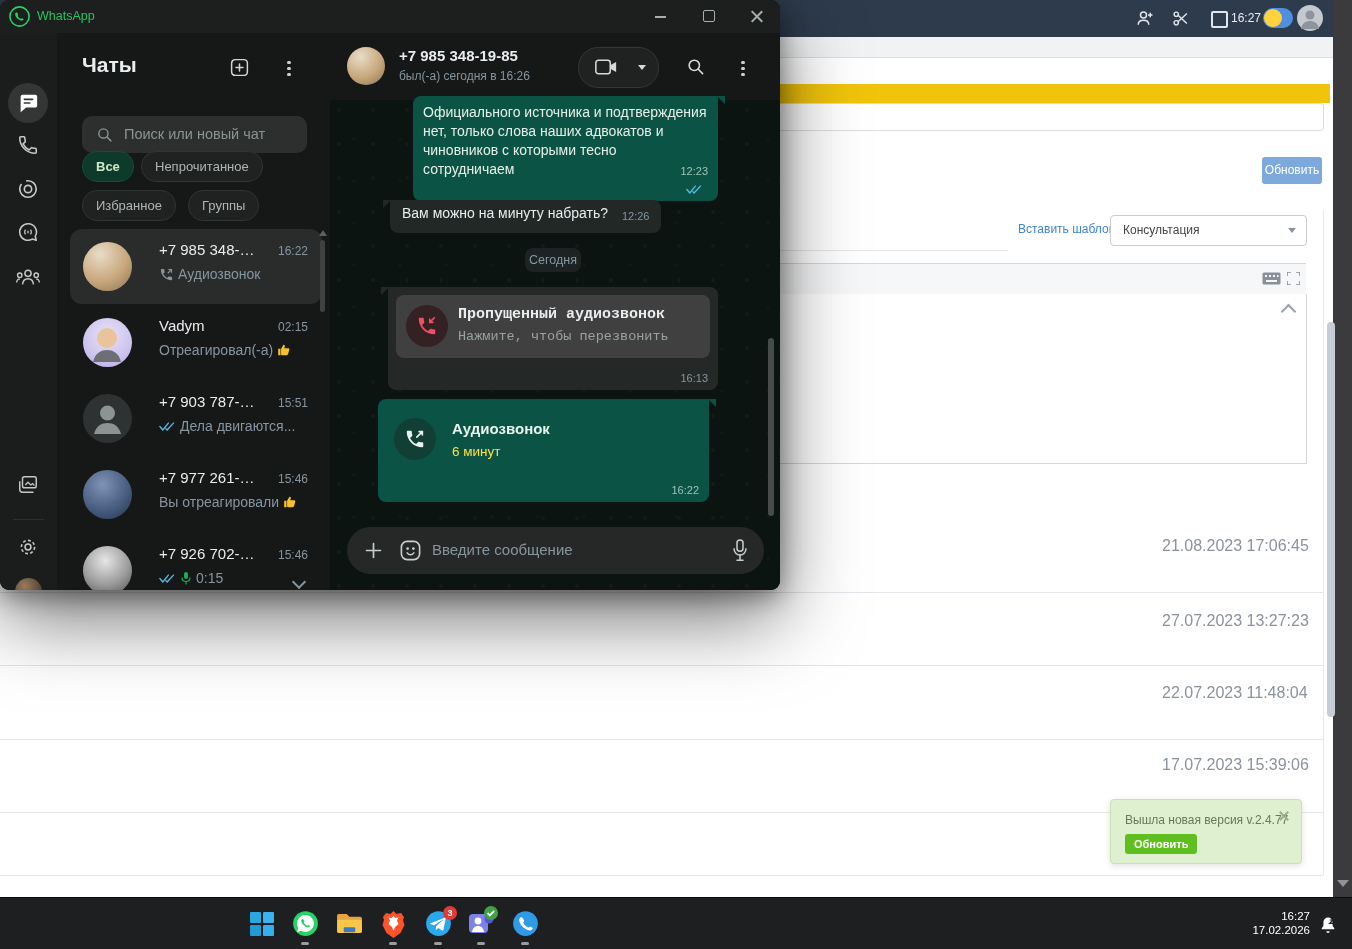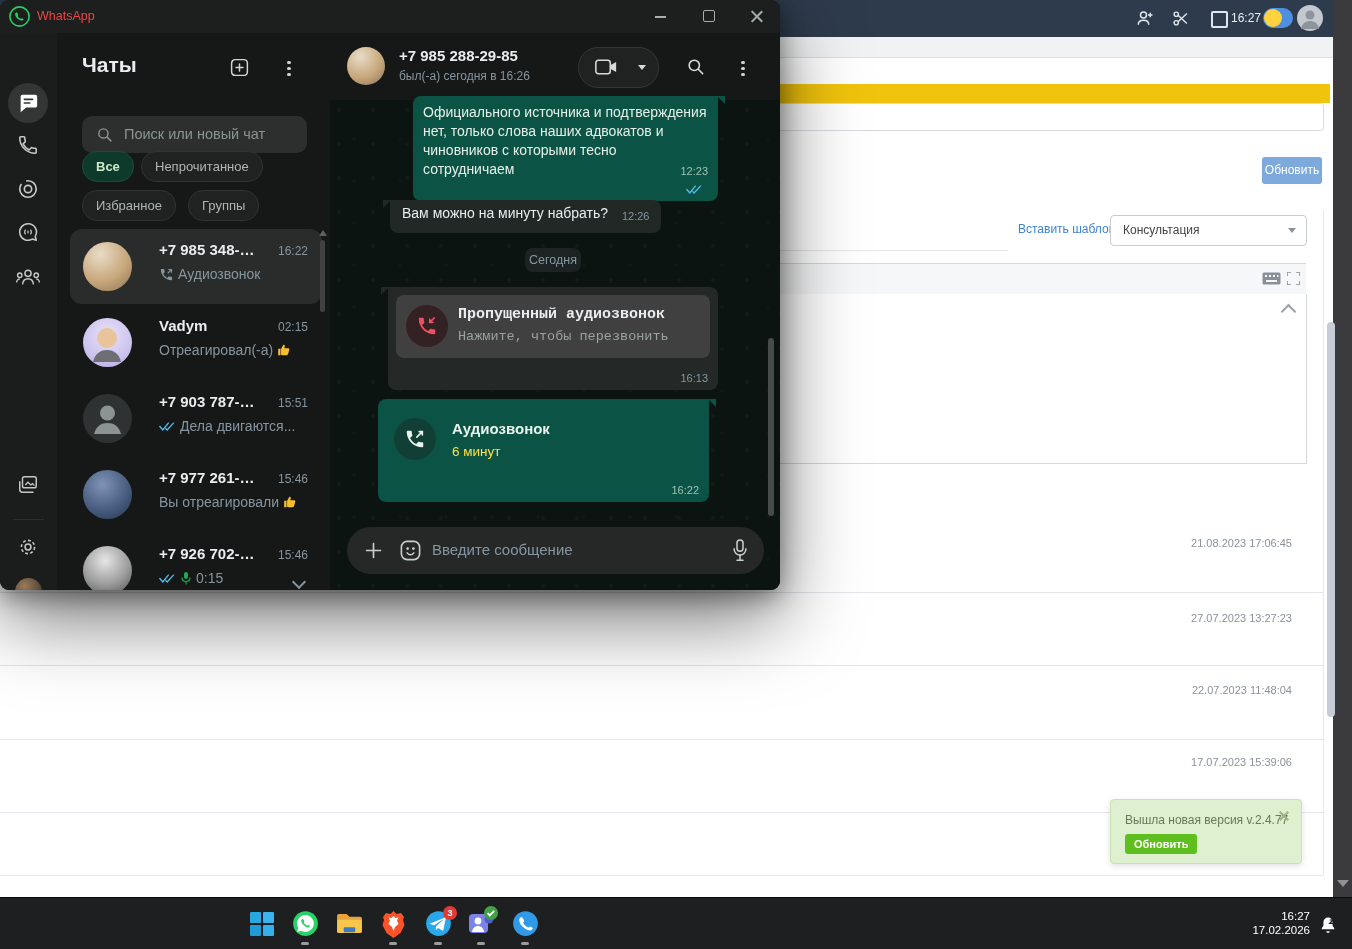--- a/index.html
+++ b/index.html
@@ -19,56 +19,56 @@
   .hline{background:#e3e6e9;height:1px;}
   .link-blue{color:#3f83d6;font-size:12px;}
   .select{left:1110px;top:215px;width:195px;height:29px;background:#fff;border:1px solid #c6ccd2;border-radius:4px;}
   .select .val{position:absolute;left:12px;top:7px;font-size:12px;color:#444;}
   .caret{position:absolute;right:10px;top:12px;width:0;height:0;border-left:4px solid transparent;
          border-right:4px solid transparent;border-top:5px solid #8b939c;}
   .ed-toolbar{left:0;top:263px;width:1306px;height:30px;background:#f6f7f8;border-top:1px solid #d4d8db;border-bottom:1px solid #d4d8db;}
   .ed-body{left:0;top:294px;width:1306px;height:169px;background:#fff;border-right:1px solid #d4d8db;border-bottom:1px solid #d4d8db;}
   .chev-up{width:9px;height:9px;border-left:2px solid #9aa1a8;border-top:2px solid #9aa1a8;transform:rotate(45deg);}
   .row-line{left:0;width:1323px;height:1px;background:#e2e6ea;}
-  .row-ts{font-size:11px;color:#8a929b;width:130px;text-align:right;left:1162px;}
+  .row-ts{font-size:16px;color:#8a929b;width:130px;text-align:right;left:1162px;}
   .vline{left:1323px;top:210px;width:1px;height:665px;background:#e6e9ec;}
   .dark-strip{left:1333px;top:0;width:19px;height:897px;background:#3b3b3d;}
   .scroll-thumb{left:1327px;top:322px;width:8px;height:395px;background:#c6cdd6;border-radius:4px;}
   .strip-arrow{left:1337px;top:880px;width:0;height:0;border-left:6px solid transparent;border-right:6px solid transparent;border-top:7px solid #8f9296;}
   .toast{left:1110px;top:799px;width:190px;height:63px;background:#def0d0;border:1px solid #c9e2b4;border-radius:4px;box-shadow:0 2px 6px rgba(0,0,0,.12);}
   .toast .t{position:absolute;left:14px;top:13px;font-size:12px;color:#66795a;}
   .toast .x{position:absolute;right:12px;top:10px;width:11px;height:11px;}
   .toast .x::before,.toast .x::after{content:"";position:absolute;left:5px;top:0;width:2px;height:12px;background:#9ab086;}
   .toast .x::before{transform:rotate(45deg);}.toast .x::after{transform:rotate(-45deg);}
   .toast .b{position:absolute;left:14px;top:34px;padding:4px 9px;background:#5fbf1f;border-radius:3px;color:#fff;font-size:11px;font-weight:bold;}
   
   .wa{left:0;top:0;width:780px;height:590px;background:#161717;border-radius:9px;overflow:hidden;
       box-shadow:0 28px 80px rgba(0,0,0,.55),0 6px 24px rgba(0,0,0,.4);}
   .wa-titlebar{left:0;top:0;width:780px;height:33px;background:#1d1f1f;}
-  .wa-title{left:37px;top:9px;font-size:12.5px;color:#ef4444;}
+  .wa-title{left:37px;top:9px;font-size:12.5px;color:#22c55e;}
   .wc{top:4px;width:30px;height:25px;}
   .wc .mini{position:absolute;left:9px;top:12px;width:11px;height:1.6px;background:#a6aeae;}
   .wc .maxi{position:absolute;left:9px;top:6px;width:10px;height:10px;border:1.6px solid #a6aeae;border-radius:2px;}
   .wc .clx::before,.wc .clx::after{content:"";position:absolute;left:14px;top:5px;width:1.7px;height:15px;background:#a6aeae;}
   .wc .clx::before{transform:rotate(45deg);}.wc .clx::after{transform:rotate(-45deg);}
   .rail{left:0;top:33px;width:57px;height:557px;background:#1b1c1c;}
   .rail-sel{left:8px;top:50px;width:40px;height:40px;border-radius:50%;background:#343636;}
   .rail-div{left:13px;top:486px;width:31px;height:1px;background:#2e3030;}
   .panel{left:57px;top:33px;width:273px;height:557px;background:#161717;}
   .panel-title{left:25px;top:20px;font-size:21px;font-weight:bold;color:#e9edef;}
   .search{left:25px;top:67px;width:225px;height:37px;background:#2d2f2f;border-radius:10px;margin-top:16px;}
   .search .ph{position:absolute;left:42px;top:10px;font-size:14.5px;color:#8a9591;}
   .chip{height:29px;border-radius:15px;font-size:13px;line-height:29px;padding:0 13px;color:#aeb6b3;
         background:#202222;border:1px solid #313434;}
   .chip.active{background:#0d3a2b;border-color:#1b4a38;color:#cde9c5;font-weight:bold;}
   .chat-row{left:13px;width:252px;height:75px;border-radius:12px;}
   .chat-row.sel{background:#2a2b2b;}
   .av{border-radius:50%;}
   .c-name{position:absolute;left:89px;top:12px;font-size:15px;color:#e9edef;max-width:100px;overflow:hidden;
-          text-overflow:ellipsis;white-space:nowrap;font-weight:bold;}
+          text-overflow:ellipsis;white-space:nowrap;}
   .c-time{position:absolute;right:14px;top:15px;font-size:12px;color:#8696a0;}
   .c-prev{position:absolute;left:89px;top:37px;font-size:14px;color:#8696a0;display:flex;align-items:center;gap:4px;white-space:nowrap;}
   .ls-thumb{left:263px;top:207px;width:5px;height:72px;background:#3f4241;border-radius:3px;}
   .ls-arrow{left:262px;top:197px;width:0;height:0;border-left:4px solid transparent;border-right:4px solid transparent;border-bottom:6px solid #5b615f;}
   .chat{left:330px;top:33px;width:450px;height:557px;background:#0c1411;
         background-image:radial-gradient(circle at 9px 9px,rgba(255,255,255,.028) 1.6px,transparent 2.4px),
                          radial-gradient(circle at 24px 22px,rgba(255,255,255,.02) 1.3px,transparent 2px);
         background-size:34px 34px,46px 42px;}
   .chat-head{left:0;top:0;width:450px;height:67px;background:#161717;}
   .ch-name{position:absolute;left:69px;top:14px;font-size:15px;font-weight:bold;color:#e9edef;}
@@ -330,21 +330,21 @@
         </div>
         <span class="chev-dn abs" style="right:18px;top:44px"></span>
       </div>
       <div class="abs ls-arrow"></div>
       <div class="abs ls-thumb"></div>
     </div>
 
     <div class="abs chat">
       <div class="abs chat-head">
         <div class="abs av" style="left:17px;top:14px;width:38px;height:38px;background:radial-gradient(circle at 35% 25%,#e8dcc8,#c9a87c 55%,#8a7356)"></div>
-        <div class="ch-name txt">+7 985 288-29-85</div>
+        <div class="ch-name txt">+7 985 348-19-85</div>
         <div class="ch-status txt">был(-а) сегодня в 16:26</div>
         <div class="vid-pill">
           <svg class="abs" style="left:16px;top:11px" width="22" height="16" viewBox="0 0 26 18">
               <rect x="1" y="1" width="17" height="16" rx="3" fill="none" stroke="#d6dbda" stroke-width="1.8"></rect>
               <path d="M18 7l7-4v12l-7-4z" fill="#d6dbda"></path>
             </svg>
           <span class="caret" style="right:12px;top:17px;border-top-color:#d6dbda"></span>
         </div>
         <svg class="abs" style="left:356px;top:24px" width="19" height="19" viewBox="0 0 24 24">
             <circle cx="10.5" cy="10.5" r="6.5" fill="none" stroke="#d6dbda" stroke-width="2"></circle>

